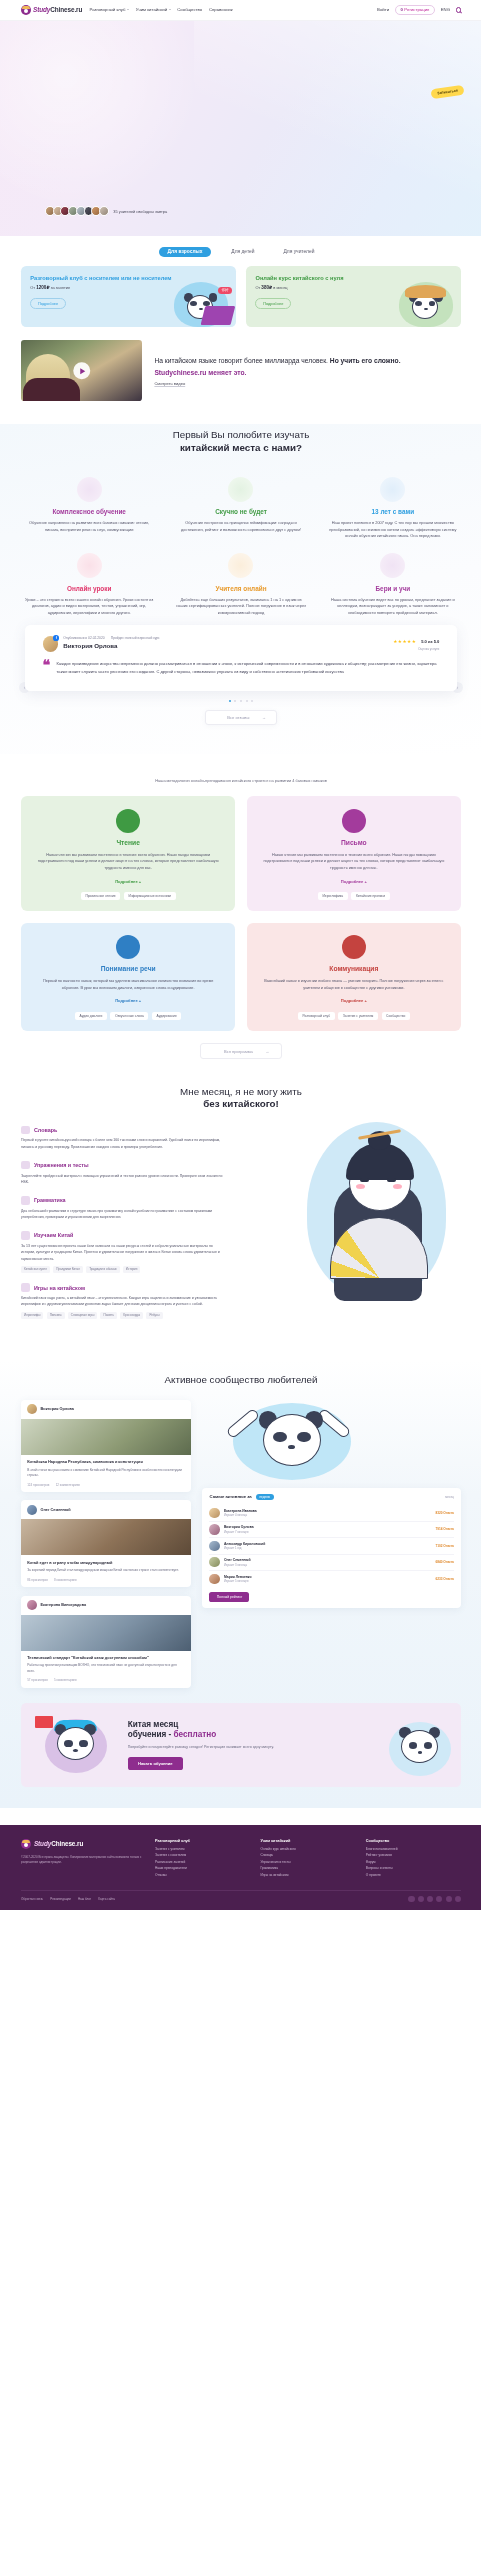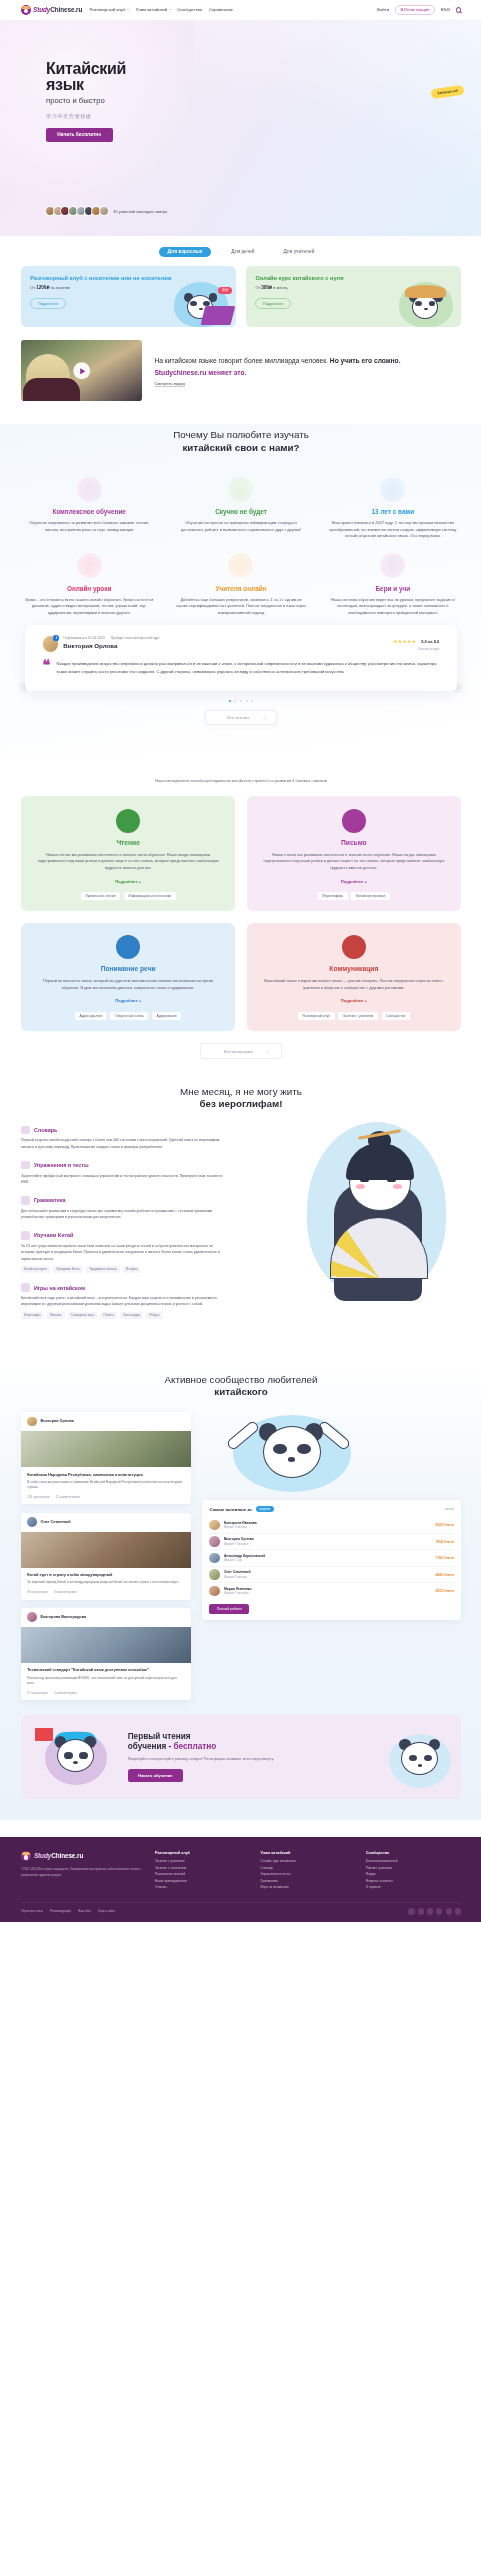--- a/index.html
+++ b/index.html
@@ -374,29 +374,20 @@
       </span>
       <span>ENG</span>
       <span class="search-ico"></span>
     </div>
   </header>
 
   <section class="hero">
     <div class="blob1"></div>
     <div class="swoosh"></div>
     <div class="hero-inner">
-      <div class="hero-copy">
-        <div class="hero-title">
-          <div>Китайский</div>
-          <div>язык</div>
-        </div>
-        <div class="hero-sub">просто и быстро</div>
-        <div class="hero-cn">学习中文方便快捷</div>
-        <button class="hero-btn">Начать бесплатно</button>
-      </div>
 
 
       <div class="hero-badge">Записаться</div>
 
       <div class="teachers-row">
         <div class="av av0"></div>
         <div class="av av1"></div>
         <div class="av av2"></div>
         <div class="av av3"></div>
         <div class="av av4"></div>
@@ -471,22 +462,22 @@
         <div class="l2">Studychinese.ru меняет это.</div>
         <div class="l3">Смотреть видео</div>
       </div>
     </div>
   </section>
 
   <section class="why">
     <div class="bgtri"></div>
     <div class="container">
       <h2 class="sect">
-        <span>Почему Вы полюбите изучать</span>
-        <b>китайский свои с нами?</b>
+        <span>Первый Вы полюбите изучать</span>
+        <b>китайский места с нами?</b>
       </h2>
       <div class="why-grid">
         <div class="why-card">
           <div class="ico" style="background:radial-gradient(circle,#f0e3f4,#f7f0f9)"></div>
           <h4 style="color:#a33b9c">Комплексное обучение</h4>
           <p>Обучение направлено на развитие всех базовых навыков: чтения, письма, восприятия речи на слух, коммуникации</p>
         </div>
         <div class="why-card">
           <div class="ico" style="background:radial-gradient(circle,#e3f2e2,#f2f9f1)"></div>
           <h4 style="color:#3f9a43">Скучно не будет</h4>
@@ -608,21 +599,21 @@
 
     <button class="allprog">
       <span>Вся программа</span>
       <span>→</span>
     </button>
   </section>
 
   <section class="feat container">
     <h2 class="sect">
       <span>Мне месяц, я не могу жить</span>
-      <b>без иероглифам!</b>
+      <b>без китайского!</b>
     </h2>
 
     <div class="geisha">
       <div class="g-blob"></div>
       <div class="g-body"></div>
       <div class="g-head"></div>
       <div class="g-hair"></div>
       <div class="g-bun"></div>
       <div class="g-pin"></div>
       <div class="g-eye l"></div>
@@ -682,21 +673,20 @@
           <span class="ftag">Ребусы</span>
         </div>
       </div>
     </div>
   </section>
 
   <section class="community">
     <div class="container">
       <h2 class="sect">
         <span>Активное сообщество любителей</span>
-        <b>китайского</b>
       </h2>
 
       <div class="comm-grid">
         <div class="comm-left">
           <div class="post">
             <div class="post-head">
               <div class="post-av pav0"></div>
               <div class="post-name">Виктория Орлова</div>
             </div>
             <div class="post-img pimg0"></div>
@@ -815,21 +805,21 @@
         <div class="cp-hat"></div>
         <div class="cp-ear l"></div>
         <div class="cp-ear r"></div>
         <div class="cp-head"></div>
         <div class="cp-eye l"></div>
         <div class="cp-eye r"></div>
         <div class="cp-nose"></div>
       </div>
       <div class="cta-copy">
         <h3>
-          <span>Первый чтения</span><br>
+          <span>Китая месяц</span><br>
           <span>обучения -</span>
           <b>бесплатно</b>
         </h3>
         <p>Попробуйте и почувствуйте разницу сегодня! Регистрация занимает всего одну минуту.</p>
         <button class="cta-btn">Начать обучение</button>
       </div>
       <div class="cta-right-panda">
         <div class="cpb" style="background:#cfe9f7"></div>
         <div class="cp-ear l"></div>
         <div class="cp-ear r"></div>

